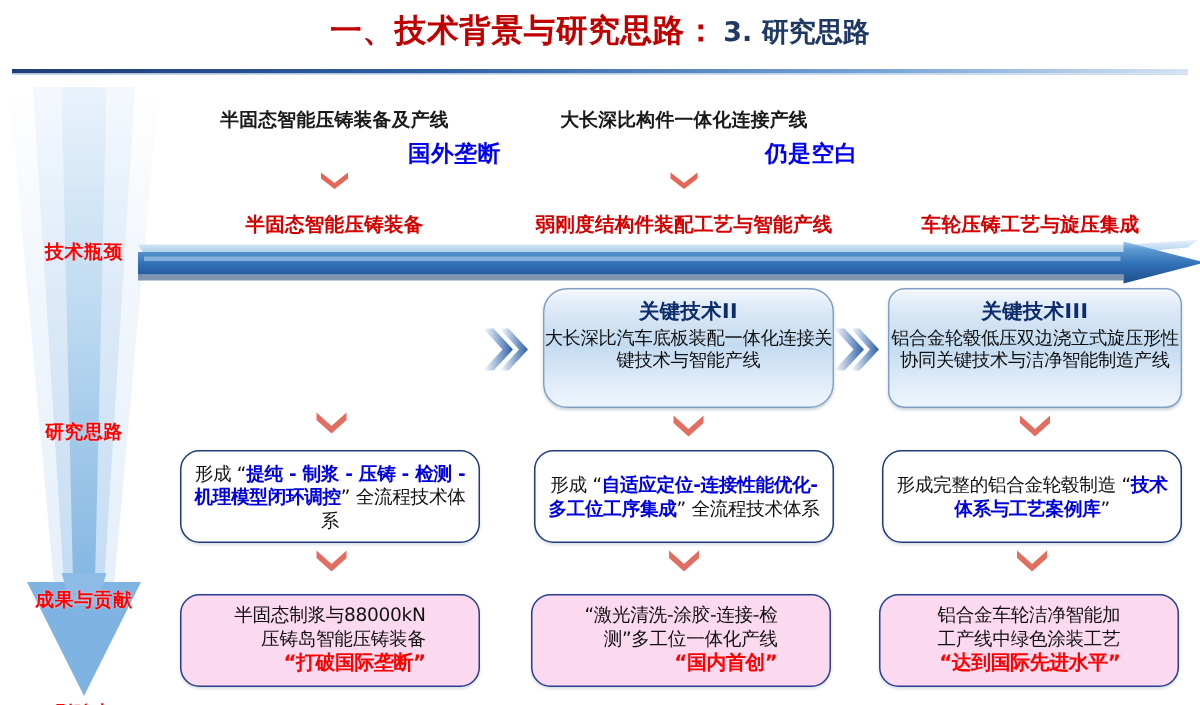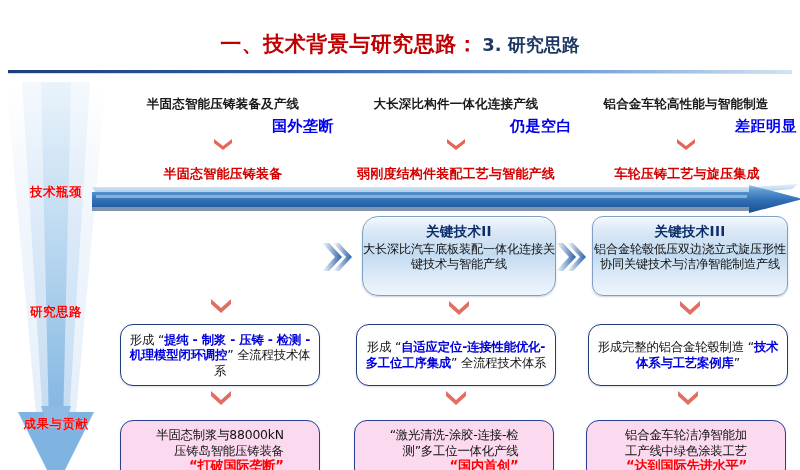--- a/index.html
+++ b/index.html
@@ -3,21 +3,21 @@
 <meta charset="utf-8">
 <style>
   html,body{margin:0;padding:0;}
   body{
     width:800px;height:470px;
     background:#ffffff;
     font-family:"DejaVu Sans","Liberation Sans",sans-serif;
     overflow:hidden;
     position:relative;
   }
-  .slide{position:absolute;inset:0;background:#fff;margin-top:24px;}
+  .slide{position:absolute;inset:0;background:#fff;}
 
   
   .title-bar{
     position:absolute;left:0;top:0;width:800px;height:50px;
   }
   .title-text{
     position:absolute;left:0;top:10px;width:800px;
     text-align:center;
     white-space:nowrap;
     line-height:1;
@@ -215,27 +215,20 @@
   </div>
 
   <div class="col-head" style="left:340px;top:72px;width:232px;">
     <span class="ch-line1">大长深比构件一体化连接产线</span>
     <span class="ch-line2">仍是空白</span>
     <svg class="chev-down" viewBox="0 0 22 13">
       <path d="M2 2 L11 9 L20 2 L20 6 L11 13 L2 6 Z" fill="#e04a3a" opacity="0.85"></path>
     </svg>
   </div>
 
-  <div class="col-head" style="left:575px;top:72px;width:222px;">
-    <span class="ch-line1">铝合金车轮高性能与智能制造</span>
-    <span class="ch-line2">差距明显</span>
-    <svg class="chev-down" viewBox="0 0 22 13">
-      <path d="M2 2 L11 9 L20 2 L20 6 L11 13 L2 6 Z" fill="#e04a3a" opacity="0.85"></path>
-    </svg>
-  </div>
 
   <div class="red-label" style="left:112px;top:141px;width:222px;">半固态智能压铸装备</div>
   <div class="red-label" style="left:330px;top:141px;width:252px;">弱刚度结构件装配工艺与智能产线</div>
   <div class="red-label" style="left:578px;top:141px;width:218px;">车轮压铸工艺与旋压集成</div>
 
   <div class="bluebar">
     <svg width="712" height="32" viewBox="0 0 712 32">
       <defs>
         <linearGradient id="barFace" x1="0" y1="0" x2="0" y2="1">
           <stop offset="0%" stop-color="#9dc6e9"></stop>

